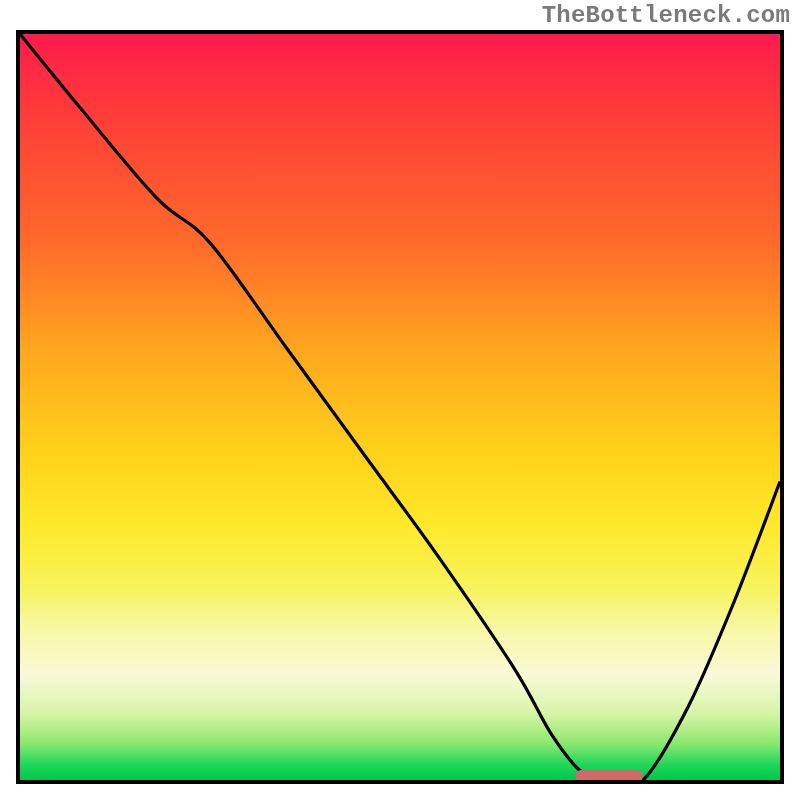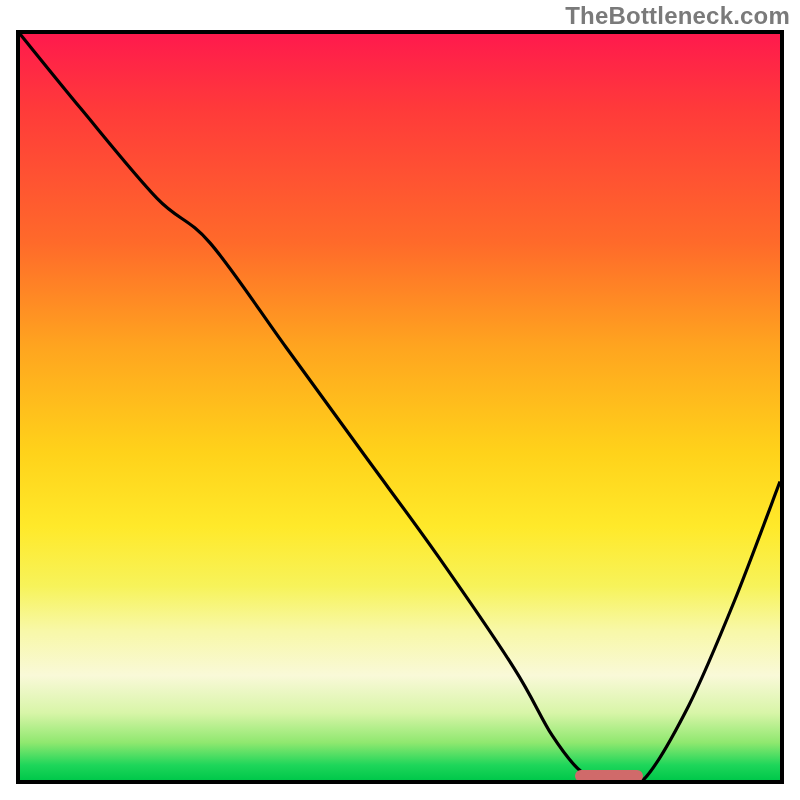--- a/index.html
+++ b/index.html
@@ -18,20 +18,21 @@
     box-sizing: border-box;
   }
   .watermark {
     position: absolute;
     top: 2px;
     right: 10px;
     font-size: 24px;
     font-weight: 600;
     color: #7a7a7a;
     letter-spacing: 0.2px;
+    font-family: Liberation Mono, monospace;
   }
   .plot {
     position: absolute;
     left: 16px;
     top: 30px;
     width: 768px;
     height: 754px;
     border: 4px solid #000;
     box-sizing: border-box;
     overflow: hidden;

